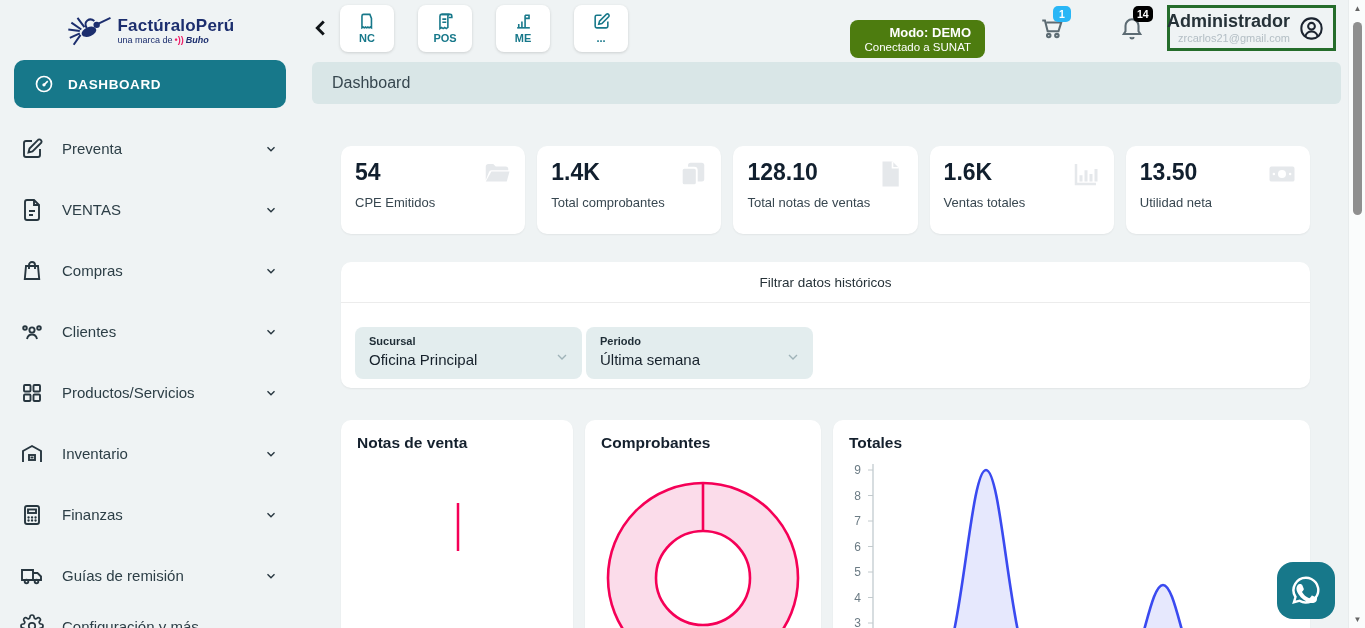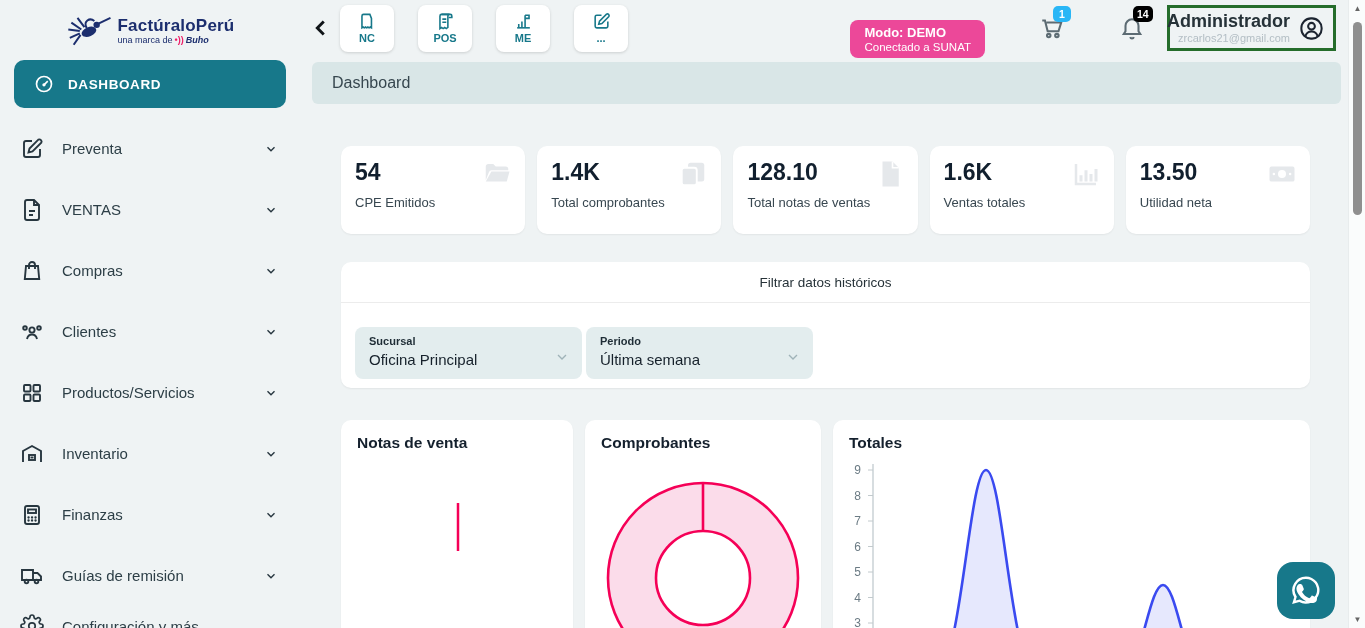--- a/index.html
+++ b/index.html
@@ -27,21 +27,21 @@
   
   .main { flex:1; display:flex; flex-direction:column; padding-right:17px; }
   .topbar { height:56px; display:flex; align-items:center; padding:0 12px 0 10px; }
   .collapse { width:22px; height:22px; color:#101418; margin-right:8px; cursor:pointer; }
   .qbtns { display:flex; gap:24px; }
   .qbtn { width:54px; height:47px; background:#fff; border:none; border-radius:8px; box-shadow:0 1px 3px rgba(0,0,0,.15);
           display:flex; flex-direction:column; align-items:center; justify-content:center; gap:1px; cursor:pointer; color:#17788a; }
   .qbtn .qicon { width:19px; height:19px; }
   .qbtn .qlabel { font-size:11px; font-weight:bold; color:#17788a; }
   .topbar-right { margin-left:auto; display:flex; align-items:center; }
-  .mode-badge { background:#ec4899; color:#fff; border-radius:8px; padding:5px 14px; text-align:left; cursor:pointer;margin-top:22px; }
+  .mode-badge { background:#4d7c0f; color:#fff; border-radius:8px; padding:5px 14px; text-align:right; cursor:pointer;margin-top:22px; }
   .mode-badge .l1 { font-size:13px; font-weight:bold; }
   .mode-badge .l2 { font-size:11.5px; margin-top:1px; }
   .iconbtn { position:relative; width:26px; height:26px; color:#5c6b73; margin-left:54px; cursor:pointer; }
   .iconbtn .badge { position:absolute; top:-9px; left:14px; min-width:18px; height:16px; padding:0 4px; border-radius:5px;
                     color:#fff; font-size:10.5px; font-weight:bold; display:flex; align-items:center; justify-content:center; }
   .badge.blue { background:#29b6f6; }
   .badge.pink { background:#000000; }
   .user-box { margin-left:22px; width:169px; height:46px; border:3px solid #256d2b; display:flex; align-items:center;
               justify-content:flex-end; gap:8px; padding:0 8px; cursor:pointer; background:transparent; }
   .user-txt { text-align:right; line-height:1.25; }

